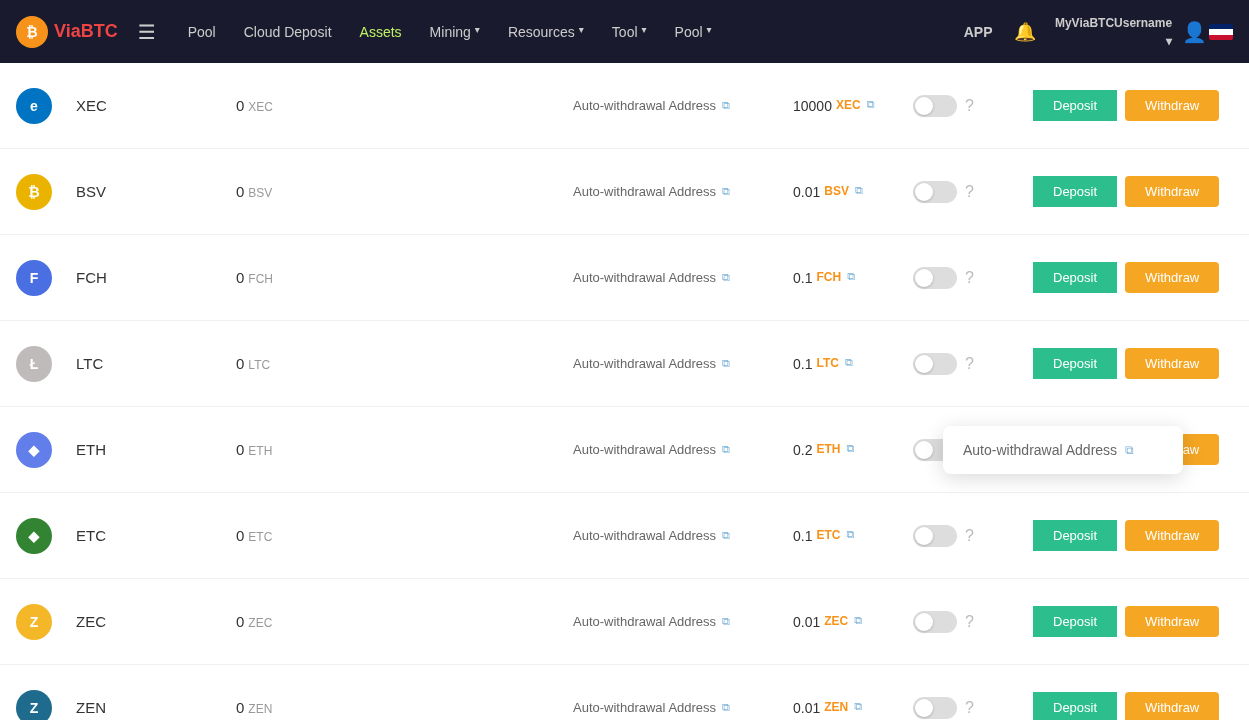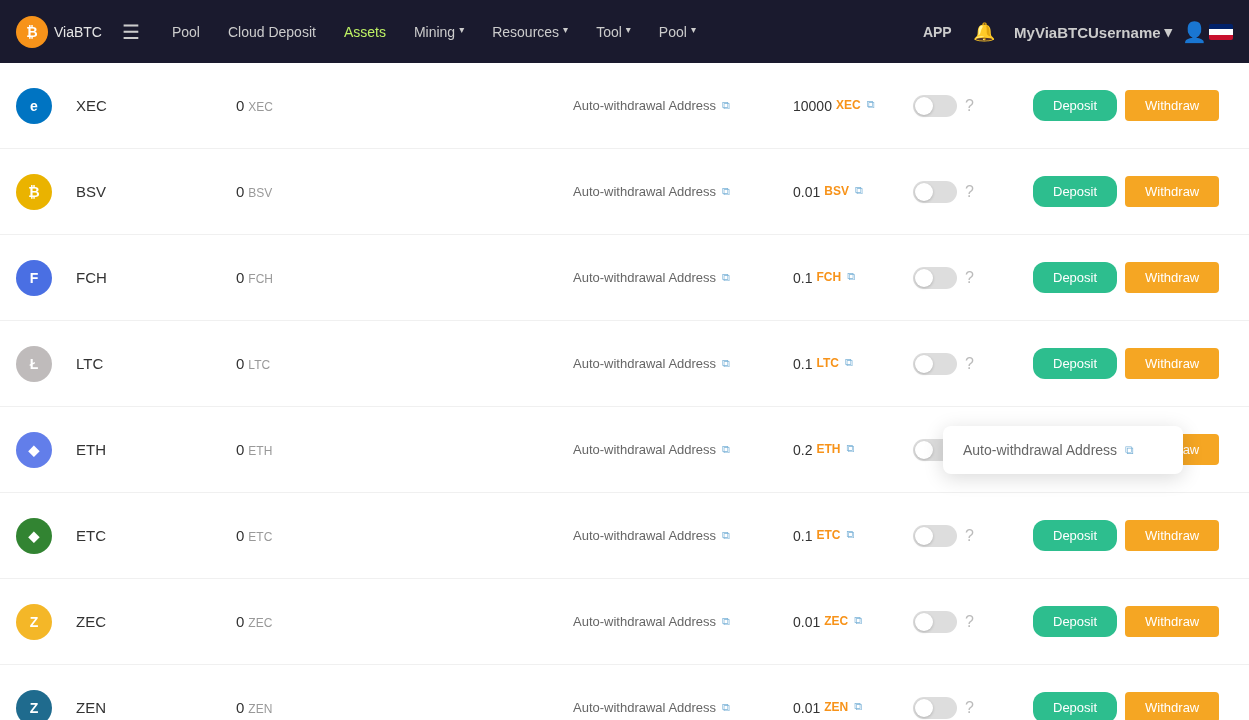--- a/index.html
+++ b/index.html
@@ -28,21 +28,21 @@
       gap: 6px;
       margin-right: 8px;
     }
     .nav-logo-icon {
       width: 32px; height: 32px;
       background: #f7931a;
       border-radius: 50%;
       display: flex; align-items: center; justify-content: center;
       color: #fff; font-weight: bold; font-size: 14px;
     }
-    .nav-logo-text { color: #e5e5e5; font-size: 14px; font-weight: normal; }
+    .nav-logo-text { color: #ef4444; font-size: 18px; font-weight: bold; }
     .nav-hamburger {
       color: #ccc;
       font-size: 20px;
       padding: 8px;
       cursor: pointer;
       margin-right: 8px;
     }
     .nav-item {
       color: #ccc;
       padding: 8px 12px;
@@ -59,21 +59,21 @@
       display: flex; align-items: center; gap: 2px; font-weight: bold;
     }
     .nav-app {
       color: #ccc; padding: 8px 12px; cursor: pointer; font-size: 14px;
     }
     .nav-bell {
       color: #ccc; font-size: 18px; cursor: pointer; padding: 8px;
     }
     .nav-username {
       color: #ccc; display: flex; align-items: flex-end; gap: 4px;
-      cursor: pointer; font-size: 15px; padding: 4px 8px;
+      cursor: pointer; font-size: 12px; padding: 4px 8px; flex-direction: column;
     }
     .nav-user-icon {
       color: #ccc; font-size: 20px; cursor: pointer;
     }
     .nav-flag {
       width: 24px; height: 16px;
       background: linear-gradient(180deg, #012169 33%, #fff 33%, #fff 66%, #c8102e 66%);
       border-radius: 2px;
       cursor: pointer;
       position: relative;
@@ -132,21 +132,21 @@
       top: 2px; left: 2px;
       box-shadow: 0 1px 3px rgba(0,0,0,0.2);
     }
     .help-icon { color: #bbb; cursor: pointer; font-size: 16px; }
 
     .action-cell { display: flex; gap: 8px; align-items: center; }
     .btn-deposit {
       background: #2dbe8e;
       color: #fff; border: none;
       padding: 8px 20px;
-      border-radius: 12px;
+      border-radius: 0;
       cursor: pointer;
       font-size: 13px;
       font-weight: 500;
     }
     .btn-withdraw {
       background: #f5a623;
       color: #fff; border: none;
       padding: 8px 20px;
       border-radius: 4px;
       cursor: pointer;

